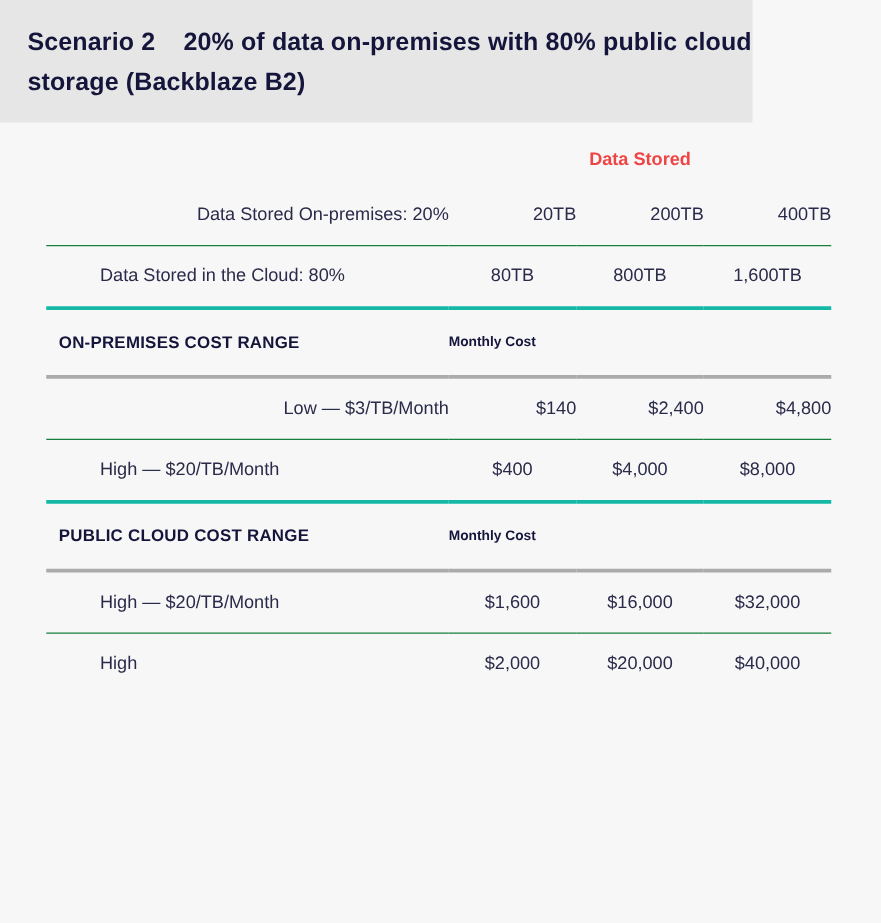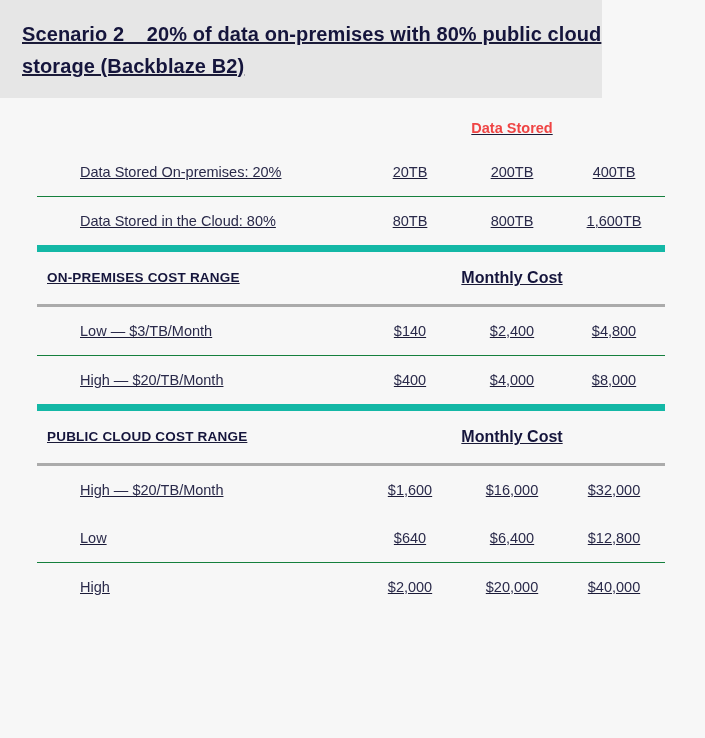--- a/index.html
+++ b/index.html
@@ -14,21 +14,20 @@
     font-family: "Liberation Sans", sans-serif;
     color: #1b1b38;
     overflow: hidden;
   }
 
   .page {
     width: 602px;
     height: 738px;
     position: relative;
     background: #f7f7f7;
-    text-decoration: underline;
   }
 
   
   .title-band {
     background: #e6e6e6;
     padding: 18px 22px 16px 22px;
     box-sizing: border-box;
   }
   .title-line {
     font-size: 20px;
@@ -61,52 +60,52 @@
   }
   td.group-head-label {
     text-align: center;
     font-size: 14.5px;
     font-weight: bold;
     color: #ef4444;
   }
 
   
   tr.section-row > td {
-    border-top: 7px solid #14b8a6;
+    border-top: 3px solid #14b8a6;
     border-bottom: 3px solid #ababab;
     padding: 11px 0 11px 0;
     vertical-align: middle;
   }
   td.section-title {
     font-size: 13.5px;
     font-weight: bold;
     letter-spacing: 0.2px;
     color: #15153c;
     padding-left: 10px !important;
     line-height: 30px;
   }
   td.section-metric {
-    font-size: 16px;
+    font-size: 11px;
     font-weight: bold;
     color: #15153c;
-    text-align: center;
+    text-align: left;
     line-height: 30px;
     vertical-align: bottom;
   }
   td.section-metric.two-line { vertical-align: bottom; }
 
   
   tr.data-row > td {
     border-top: 1px solid #15803d;
     padding: 11px 0 11px 0;
     font-size: 14.5px;
     color: #2a2a4a;
     line-height: 26px;
   }
-  tr.data-row.first-in-section > td { border-top: 0; }
+  tr.data-row.first-in-section > td { border-top: 0; text-align: right; }
   td.row-label {
     padding-left: 43px !important;
     text-align: left;
   }
   td.cell-value {
     text-align: center;
     white-space: nowrap;
   }
 </style>
 </head>
@@ -174,26 +173,20 @@
 
 
         <tr class="data-row">
           <td class="row-label">High — $20/TB/Month</td>
           <td class="cell-value">$1,600</td>
           <td class="cell-value">$16,000</td>
           <td class="cell-value">$32,000</td>
         </tr>
 
 
-        <tr class="data-row first-in-section">
-          <td class="row-label">Low</td>
-          <td class="cell-value">$640</td>
-          <td class="cell-value">$6,400</td>
-          <td class="cell-value">$12,800</td>
-        </tr>
 
         <tr class="data-row">
           <td class="row-label">High</td>
           <td class="cell-value">$2,000</td>
           <td class="cell-value">$20,000</td>
           <td class="cell-value">$40,000</td>
         </tr>
 
       </tbody>
     </table>

